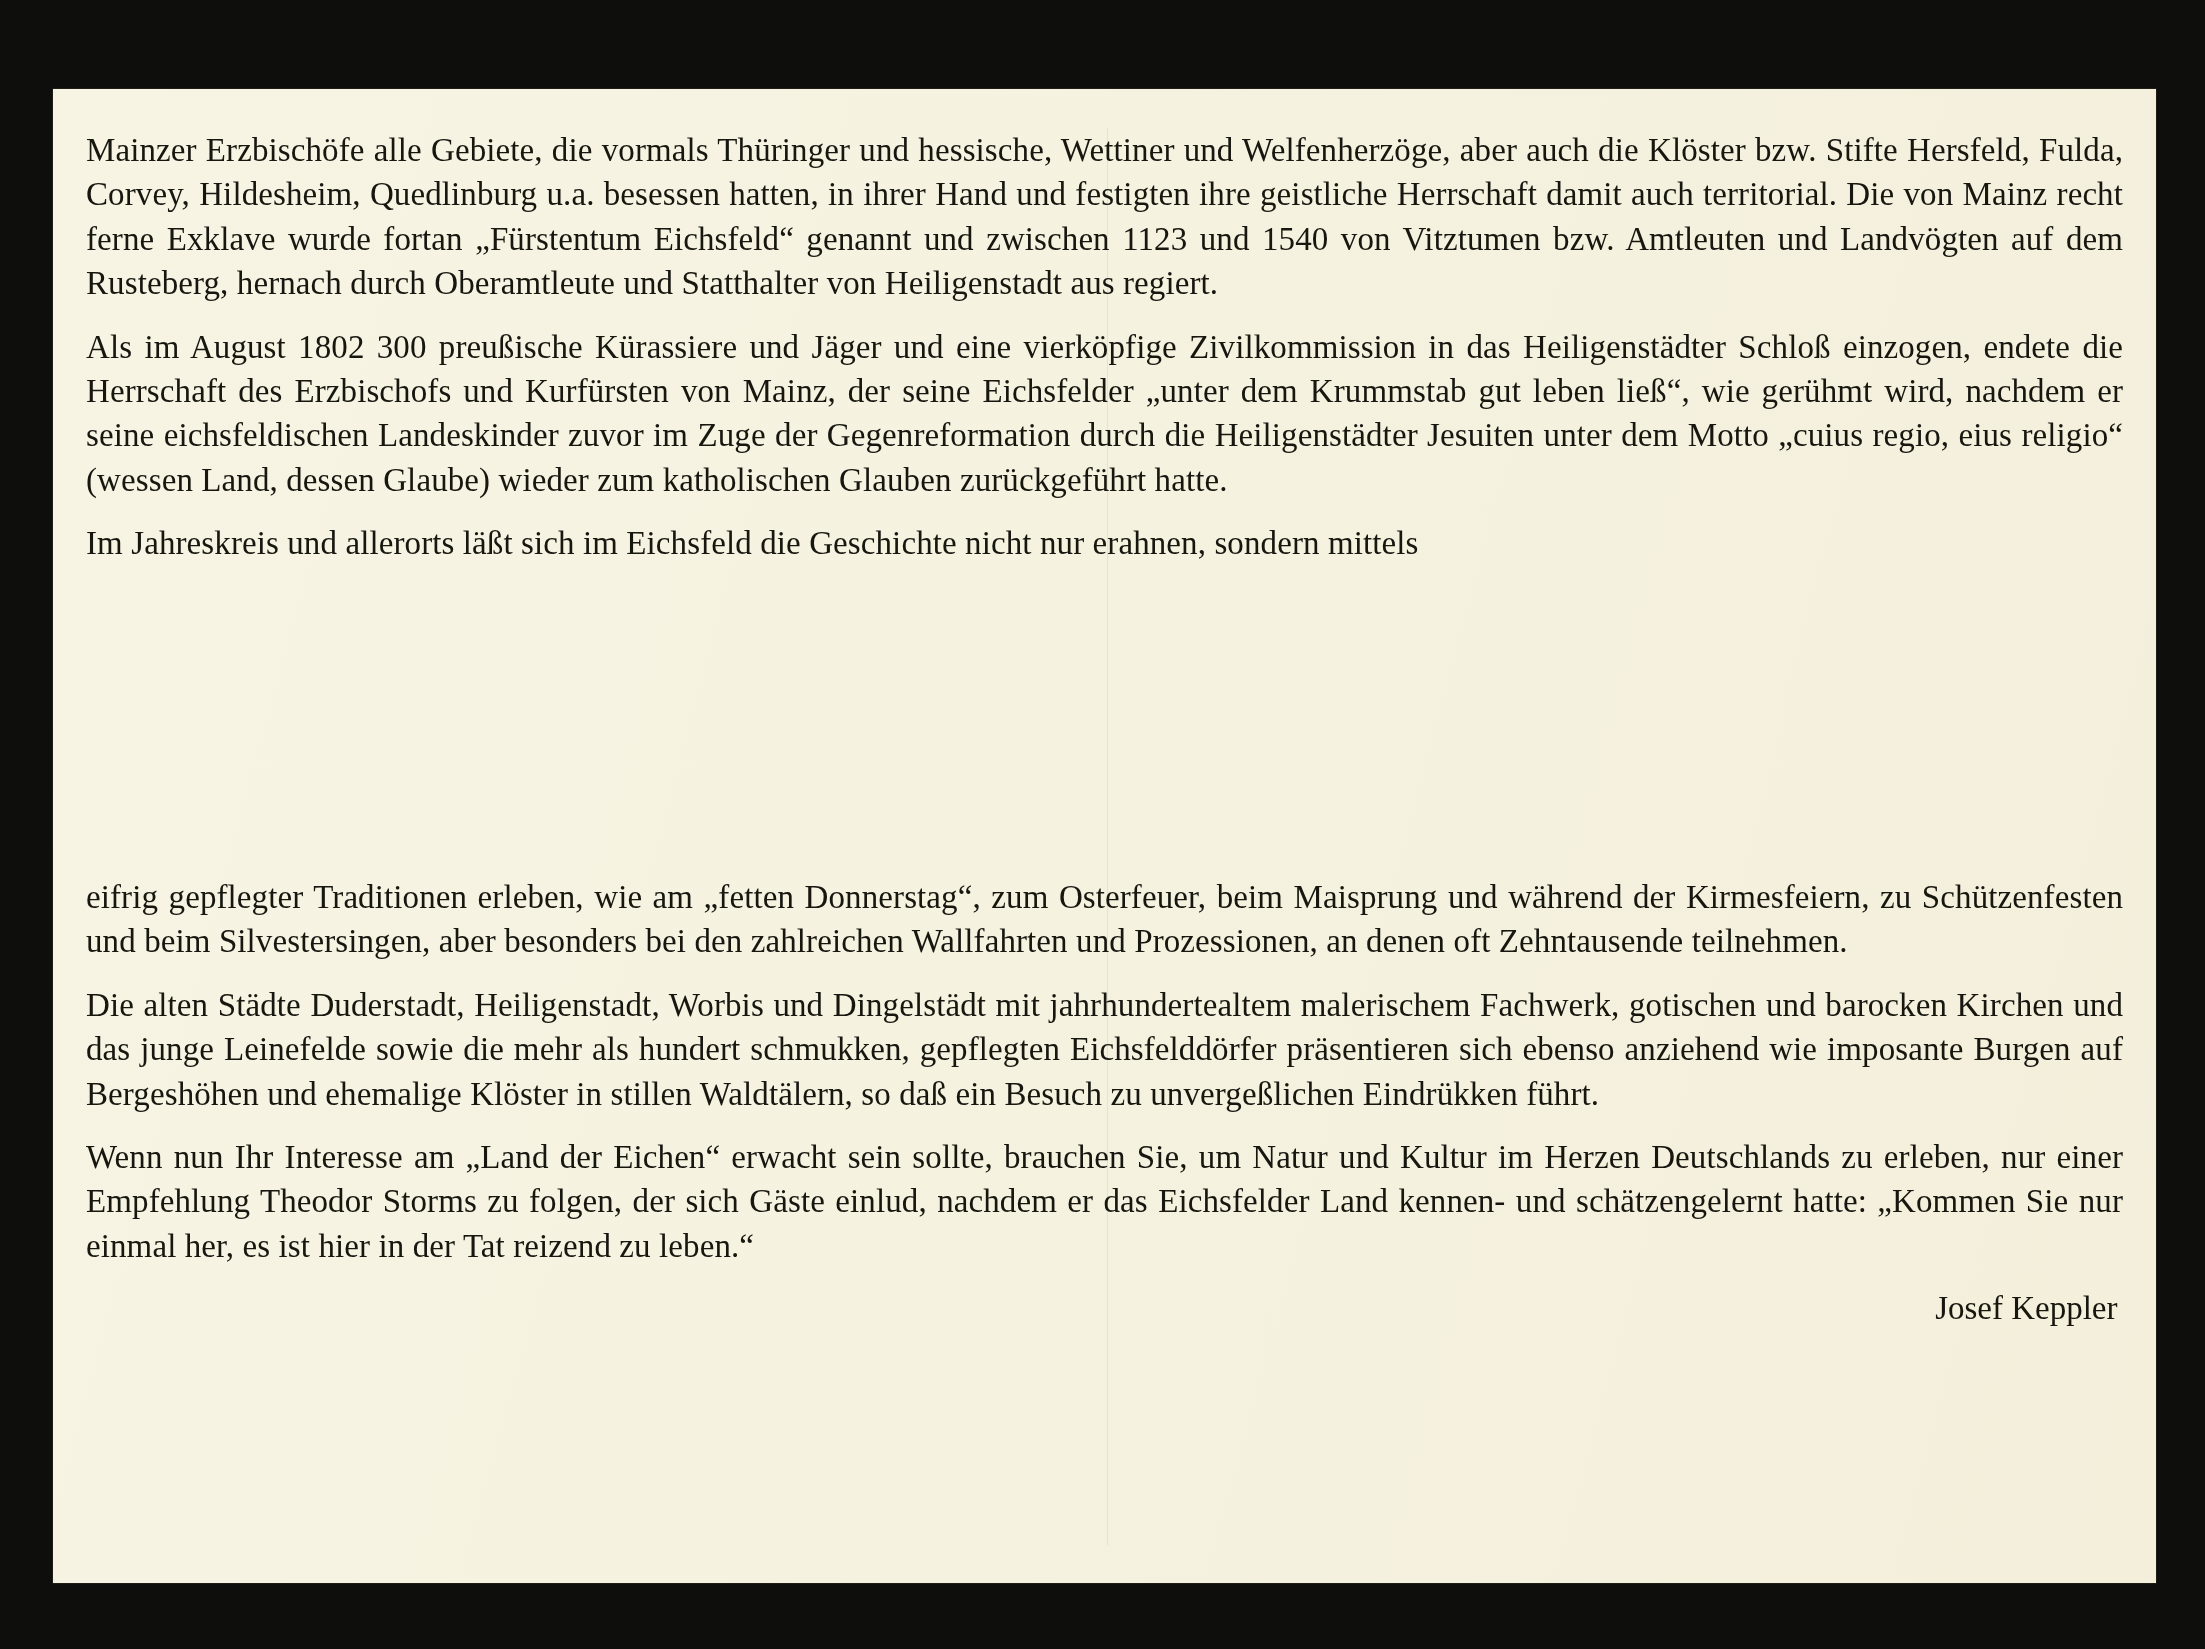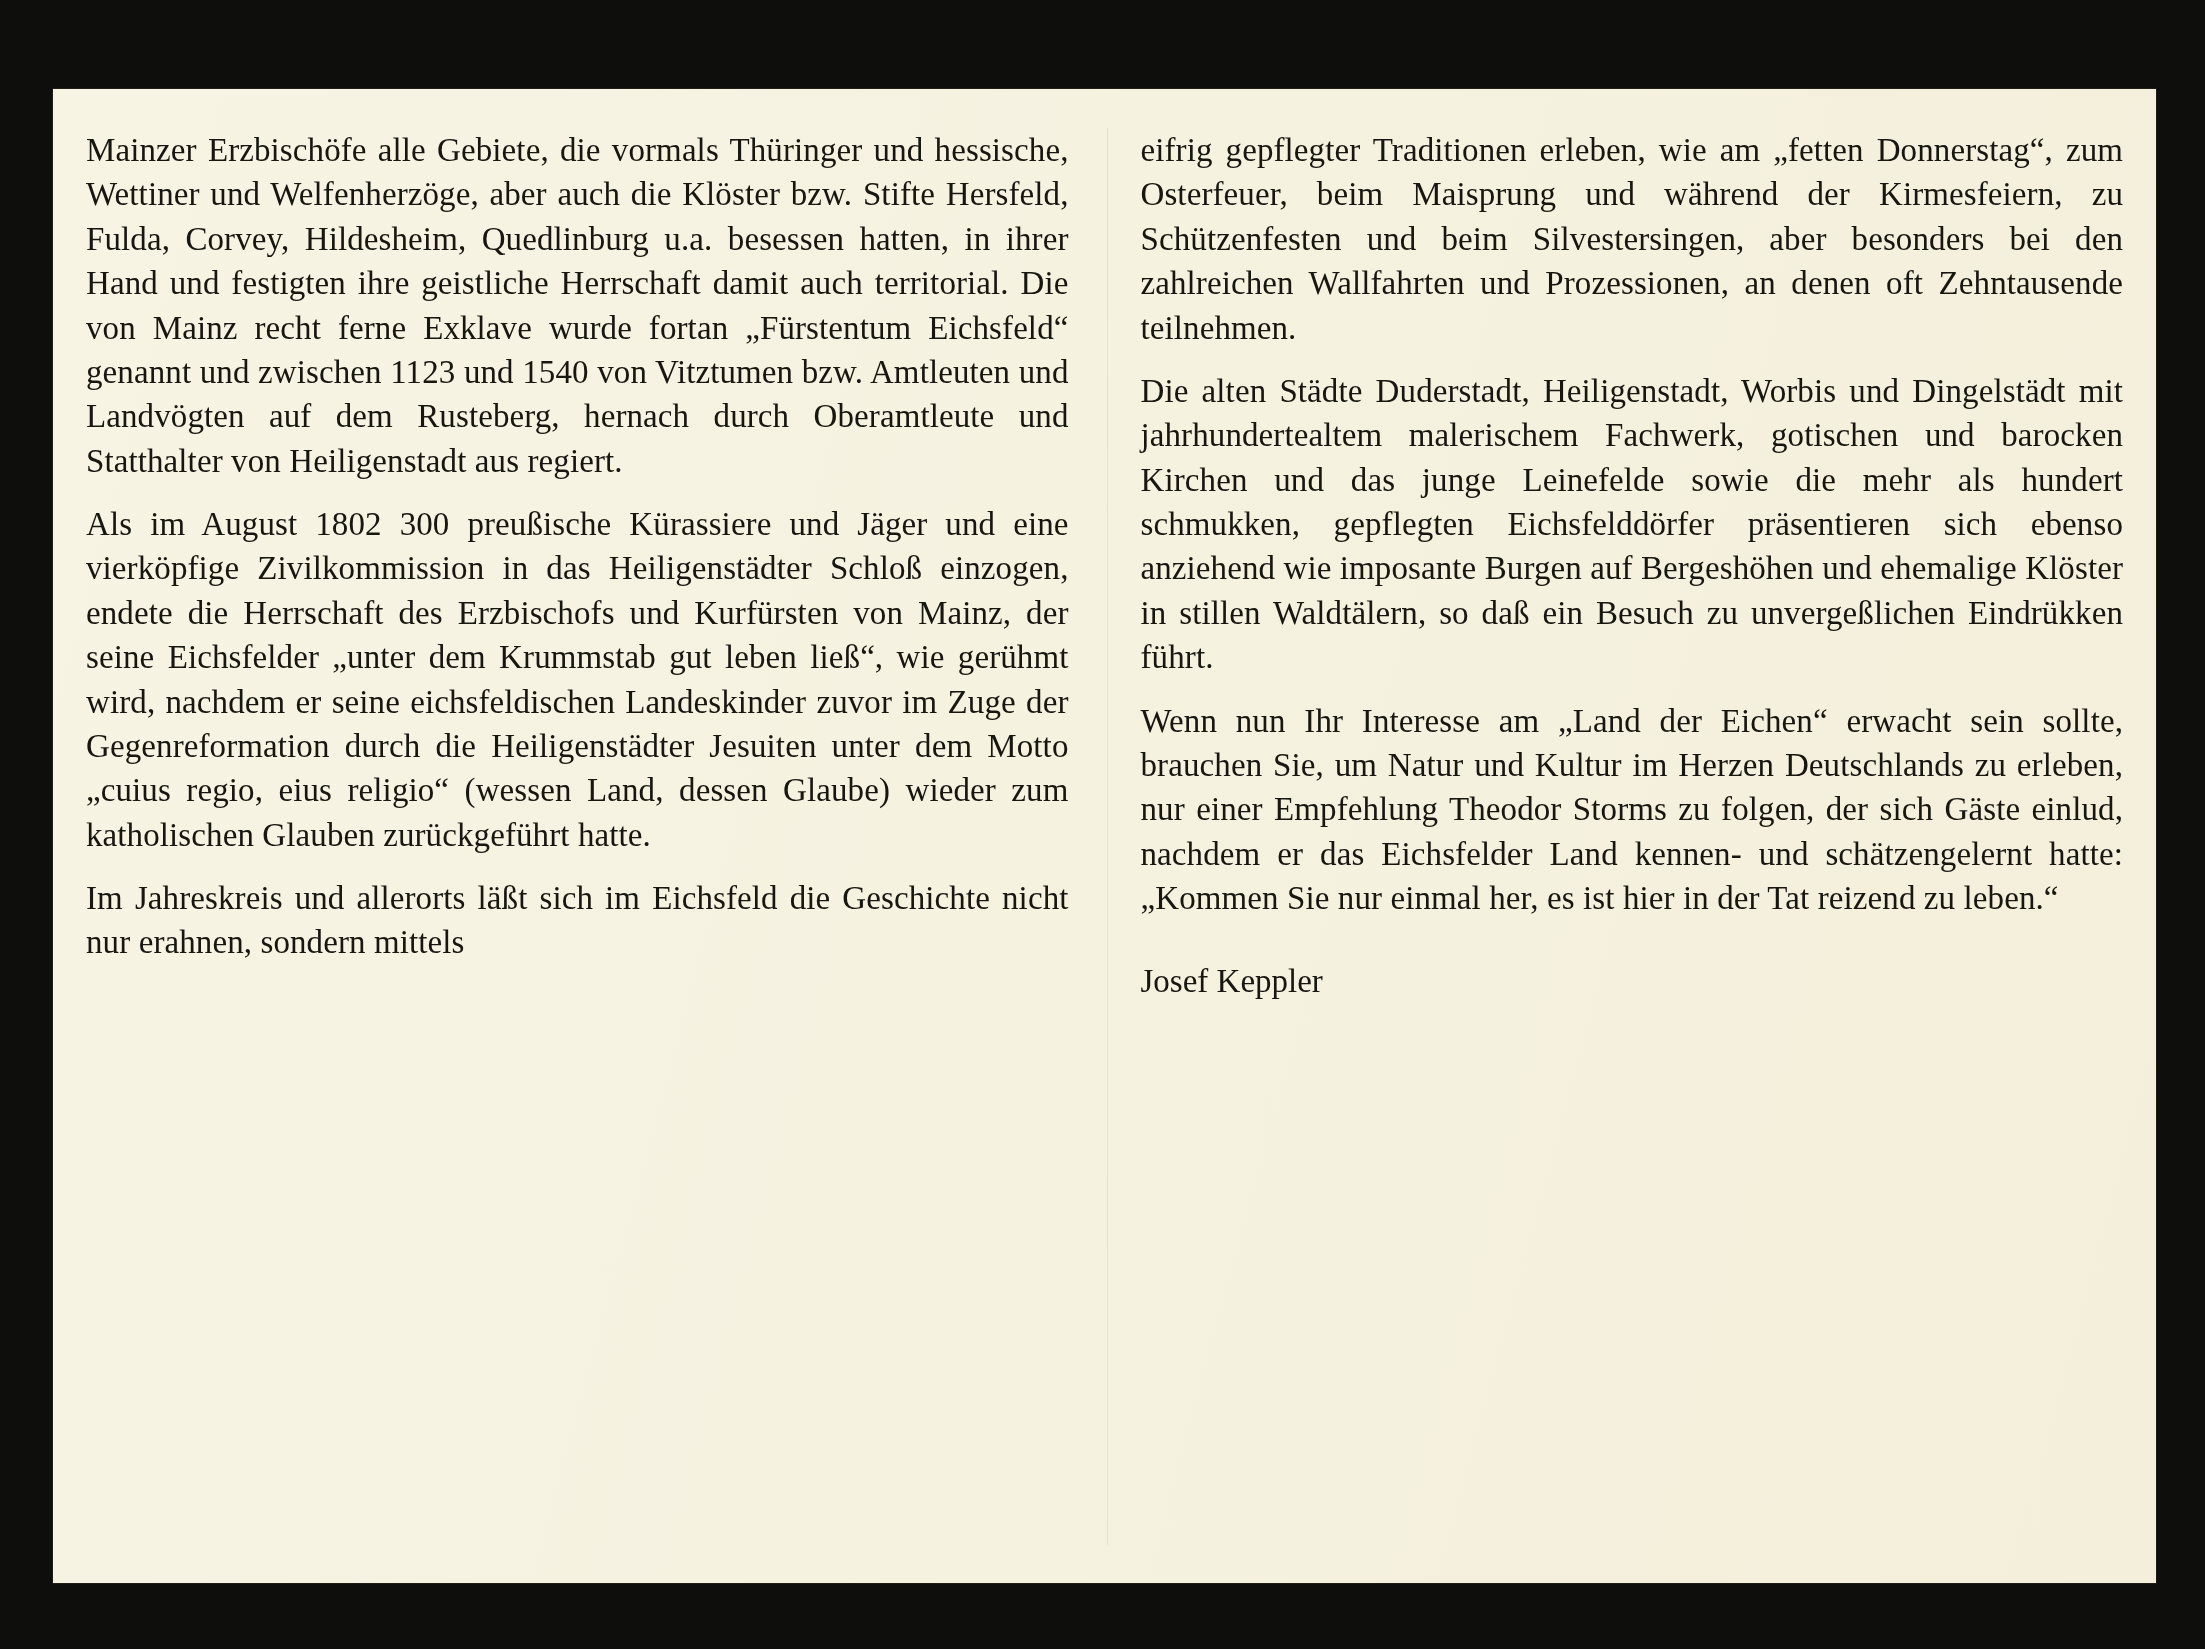--- a/index.html
+++ b/index.html
@@ -44,20 +44,21 @@
   }
 
   .columns {
     position: absolute;
     left: 33px;
     top: 39px;
     right: 33px;
     bottom: 33px;
     display: flex;
     gap: 72px;
+    flex-direction: column;
   }
 
   .column {
     flex: 1 1 0;
     position: relative;
     z-index: 2;
   }
 
   p.para {
     margin: 0 0 19px 0;
@@ -68,24 +69,25 @@
     text-justify: inter-word;
     letter-spacing: 0.1px;
     -webkit-font-smoothing: antialiased;
   }
 
   p.para:last-child {
     margin-bottom: 16px;
   }
 
   .signature {
-    margin-top: 40px;
+    margin-top: 19px;
     font-size: 33px;
     line-height: 1.3;
     color: #17160f;
+    text-align: right;
     padding-right: 5.5px;
   }
 
   
   .seam {
     position: absolute;
     left: 1054px;
     top: 39px;
     width: 1.1px;
     height: 1417px;

